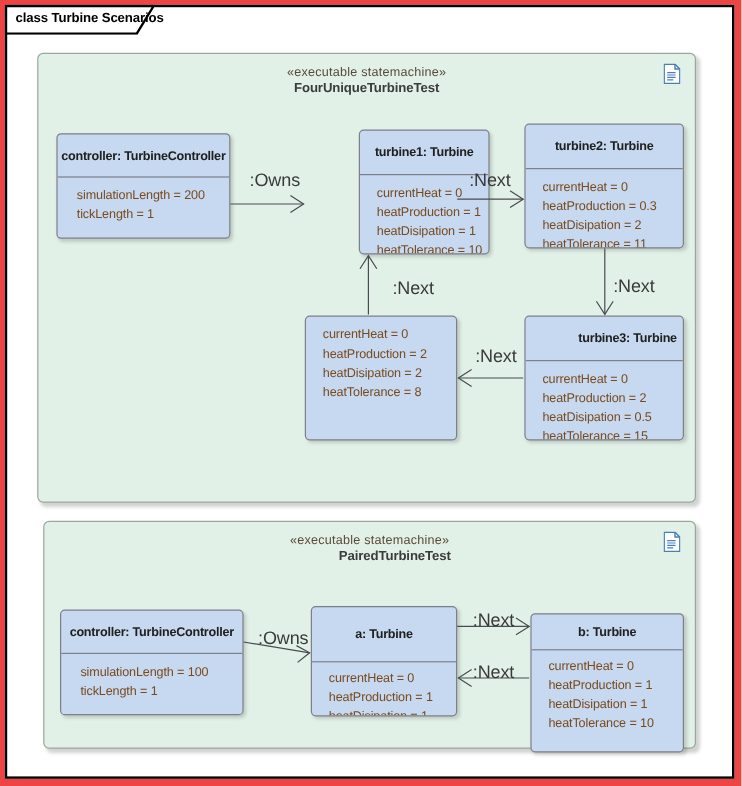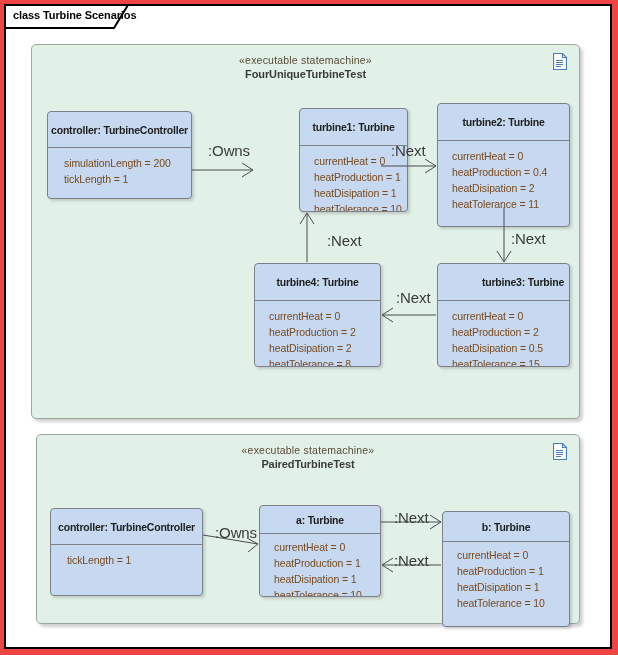--- a/index.html
+++ b/index.html
@@ -192,79 +192,77 @@
       <div class="node-title">turbine1: Turbine</div>
     </div>
     <div class="node-body" style="padding-left:14px;">
       <div class="attr">currentHeat = 0</div>
       <div class="attr">heatProduction = 1</div>
       <div class="attr">heatDisipation = 1</div>
       <div class="attr">heatTolerance = 10</div>
     </div>
   </div>
 
-  <div class="node" style="left:437px; top:103px; width:133px; height:124px;">
+  <div class="node" style="left:437px; top:103px; width:133px; height:104px;">
     <div class="node-head" style="height:37px;">
       <div class="node-title">turbine2: Turbine</div>
     </div>
     <div class="node-body" style="padding-left:14px;">
       <div class="attr">currentHeat = 0</div>
-      <div class="attr">heatProduction = 0.4</div>
+      <div class="attr">heatProduction = 0.3</div>
       <div class="attr">heatDisipation = 2</div>
       <div class="attr">heatTolerance = 11</div>
     </div>
   </div>
 
   <div class="node" style="left:437px; top:263px; width:133px; height:104px;">
     <div class="node-head" style="height:37px;padding-left:39px;">
       <div class="node-title">turbine3: Turbine</div>
     </div>
     <div class="node-body" style="padding-left:14px;">
       <div class="attr">currentHeat = 0</div>
       <div class="attr">heatProduction = 2</div>
       <div class="attr">heatDisipation = 0.5</div>
       <div class="attr">heatTolerance = 15</div>
     </div>
   </div>
 
   <div class="node" style="left:254px; top:263px; width:127px; height:104px;">
-    <div class="node-head" style="height:37px;">
-      <div class="node-title">turbine4: Turbine</div>
-    </div>
     <div class="node-body" style="padding-left:14px;">
       <div class="attr">currentHeat = 0</div>
       <div class="attr">heatProduction = 2</div>
       <div class="attr">heatDisipation = 2</div>
       <div class="attr">heatTolerance = 8</div>
     </div>
   </div>
 
   <div class="pkg" style="left:36px; top:434px; width:544px; height:190px;">
     <div class="pkg-stereotype" style="top:9px;">«executable statemachine»</div>
-    <div class="pkg-name" style="top:23px;">PairedTurbineTest</div>
+    <div class="pkg-name" style="top:23px;padding-left:21px;">PairedTurbineTest</div>
     <div class="doc-icon" style="right:12px; top:8px;">
       <svg width="14" height="17" viewBox="0 0 14 17">
         <path d="M0.5,0.5 L9.5,0.5 L13.5,4.5 L13.5,16.5 L0.5,16.5 Z" fill="#ffffff" stroke="#4a7ebb" stroke-width="1.2"></path>
         <path d="M9.5,0.5 L9.5,4.5 L13.5,4.5" fill="none" stroke="#4a7ebb" stroke-width="1.2"></path>
         <path d="M3,7.5 H10 M3,9.5 H10 M3,11.5 H10 M3,13.5 H8" stroke="#4a7ebb" stroke-width="1"></path>
       </svg>
     </div>
   </div>
 
   <div class="node" style="left:50px; top:508px; width:153px; height:88px;">
     <div class="node-head" style="height:36px;">
       <div class="node-title">controller: TurbineController</div>
     </div>
     <div class="node-body">
+      <div class="attr">simulationLength = 100</div>
       <div class="attr">tickLength = 1</div>
     </div>
   </div>
 
   <div class="node" style="left:259px; top:505px; width:122px; height:92px;">
-    <div class="node-head" style="height:28px;">
+    <div class="node-head" style="height:46px;">
       <div class="node-title">a: Turbine</div>
     </div>
     <div class="node-body" style="padding-left:14px; padding-top:5px;">
       <div class="attr">currentHeat = 0</div>
       <div class="attr">heatProduction = 1</div>
       <div class="attr">heatDisipation = 1</div>
       <div class="attr">heatTolerance = 10</div>
     </div>
   </div>
 

